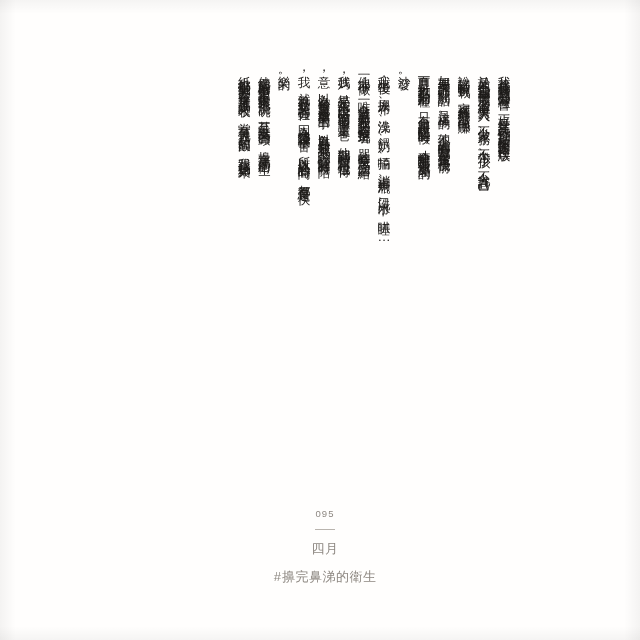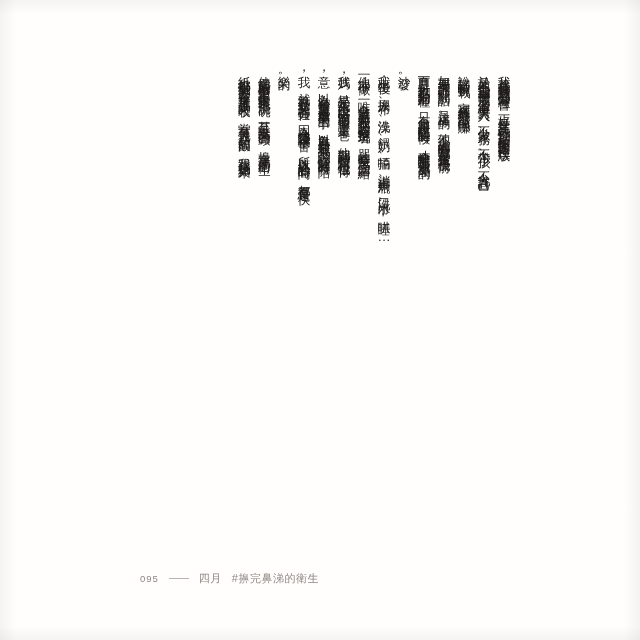--- a/index.html
+++ b/index.html
@@ -63,38 +63,38 @@
     
   }
 
   
   #footer {
     position: absolute;
     left: 140px;
     bottom: 54px;
     width: 370px;
     display: flex;
-    flex-direction: row;
+    flex-direction: column;
     align-items: center;
     gap: 10px;
   }
   #footer .rule {
     width: 20px;
     height: 1px;
     background: #b9b4ae;
   }
   #page-number {
     font-family: "Liberation Sans", sans-serif;
     font-size: 9.5px;
     letter-spacing: 1px;
     color: #8d8781;
   }
   #footer-title {
-    font-family: Liberation Sans, sans-serif;
-    font-size: 11px;
+    font-family: Liberation Mono, monospace;
+    font-size: 13px;
     letter-spacing: 0.5px;
     color: #8d8781;
   }
 
   
   #edge-left, #edge-right {
     position: absolute;
     top: 0;
     width: 16px;
     height: 640px;

